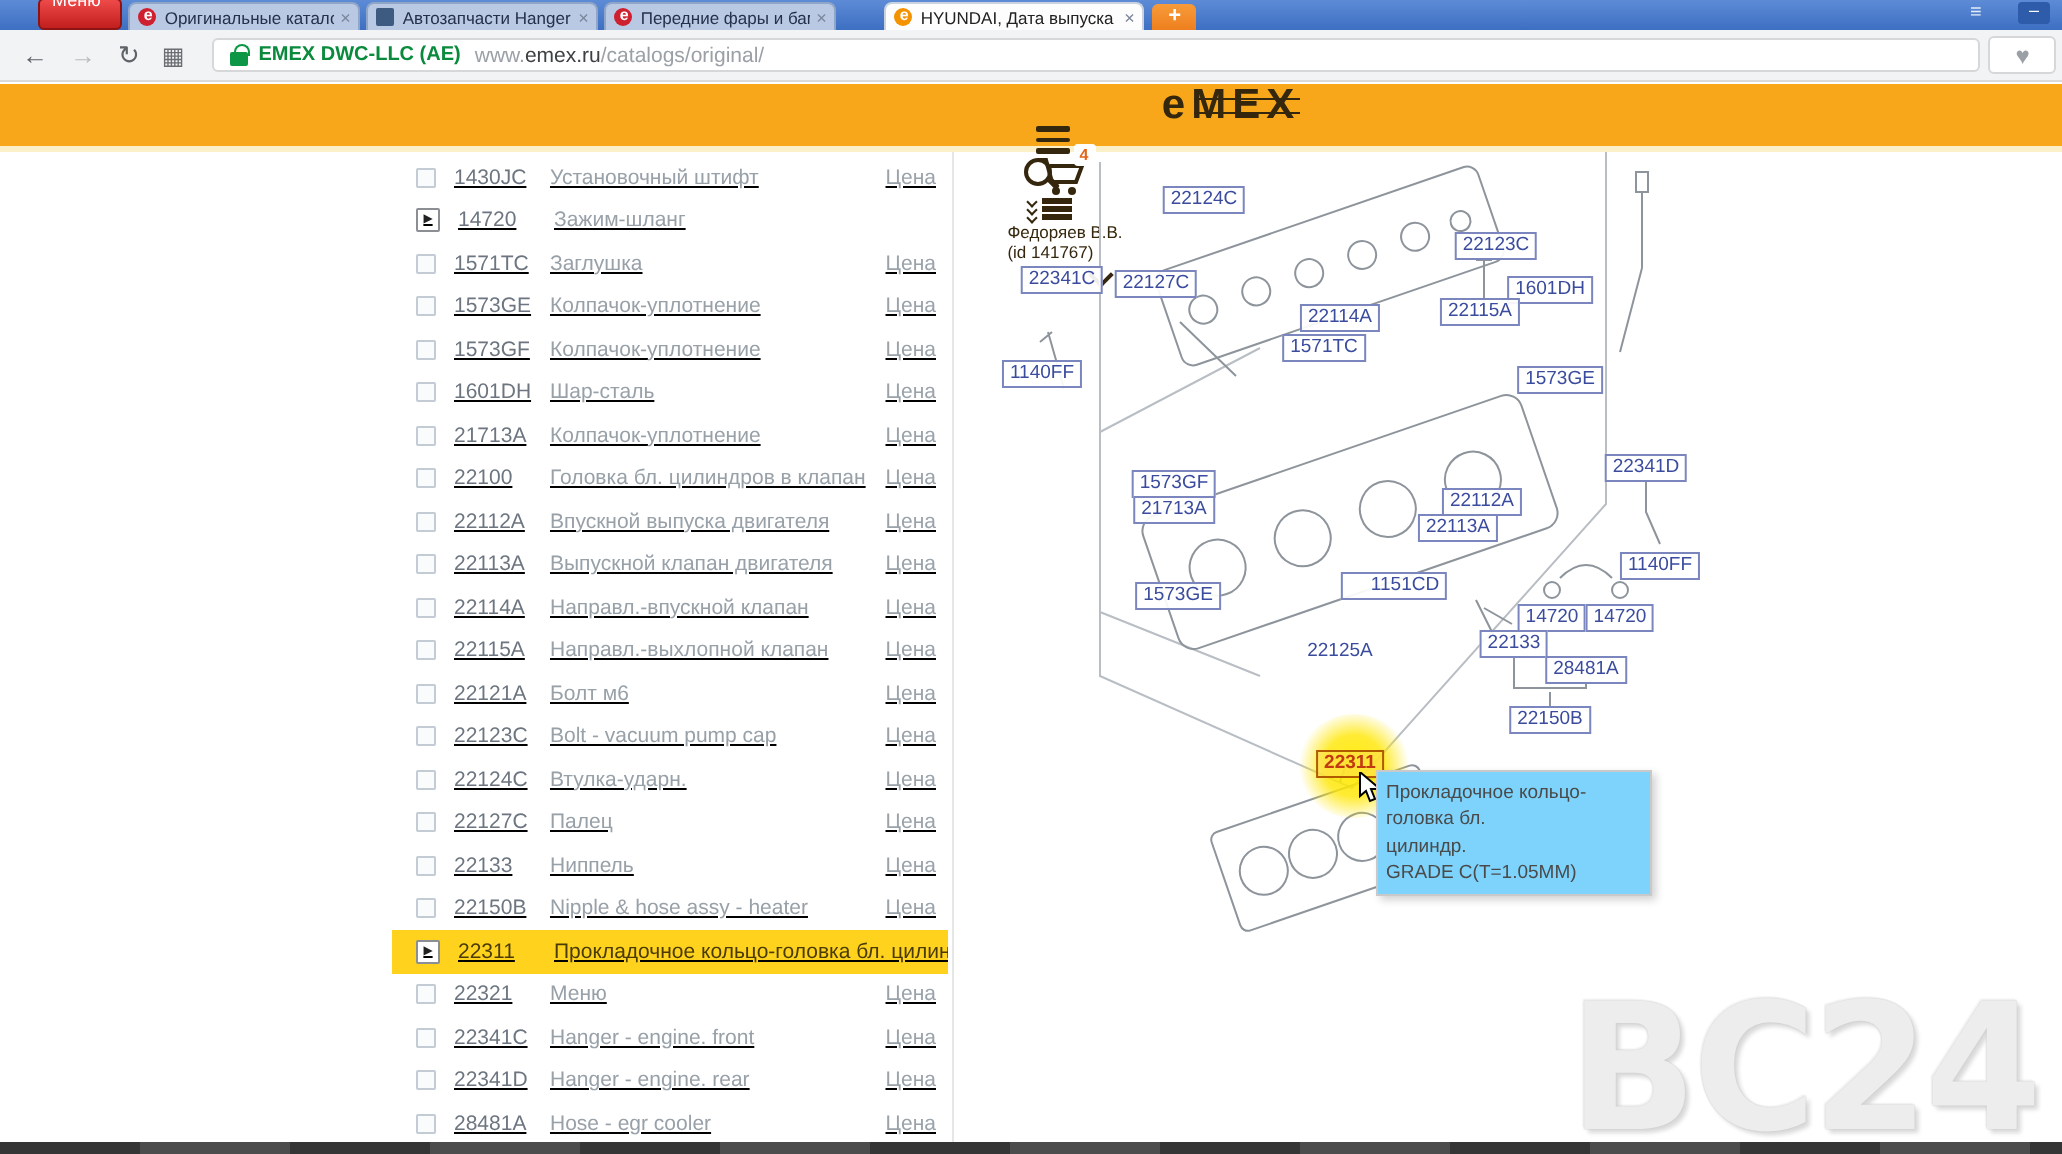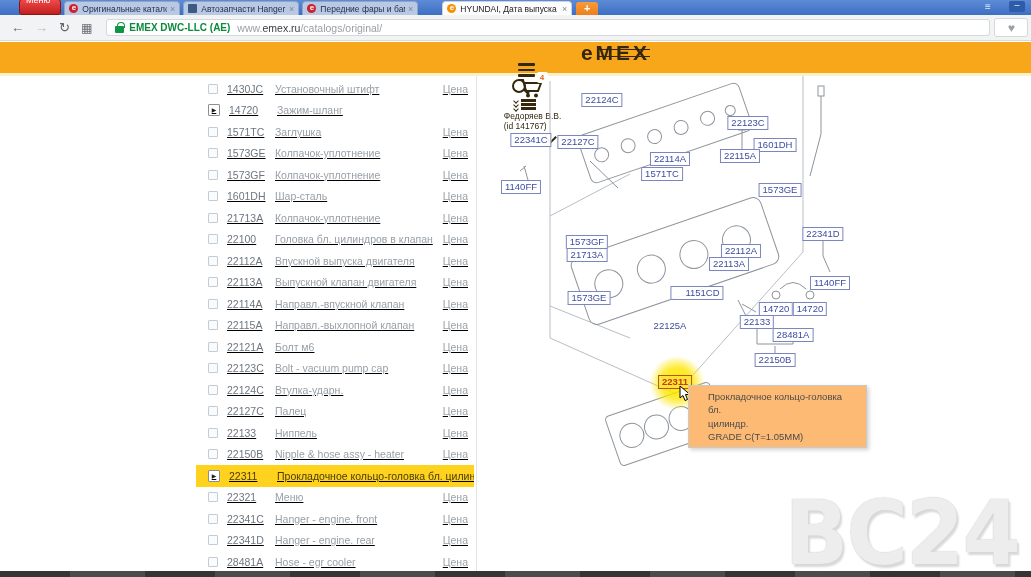--- a/index.html
+++ b/index.html
@@ -99,22 +99,22 @@
   
   #diagram { position:absolute; left:480px; top:76px; width:551px; height:495px; overflow:hidden; }
   #dsvg { position:absolute; left:0; top:0; }
   .dlabel { position:absolute; transform:translate(-50%,-50%); font-size:9.5px; color:#3b4c9e;
     background:rgba(255,255,255,.92); border:1px solid #7a86bd; padding:0 3px; line-height:12px;
     white-space:nowrap; }
   .dlabel.plain { border:none; background:transparent; }
   .dlabel.hot { color:#c23a10; font-weight:bold; border:1px solid #b25a00; background:rgba(255,223,80,.55); }
   .glow { position:absolute; width:56px; height:52px; transform:translate(-50%,-50%); border-radius:50%;
     background:radial-gradient(circle, rgba(255,235,0,.95) 0%, rgba(255,230,0,.8) 40%, rgba(255,230,0,0) 72%); }
-  #dtooltip { position:absolute; left:208px; top:309px; width:179px; background:#fdba74;
-    border:1px solid #c9c9c9; box-shadow:2px 2px 4px rgba(0,0,0,.18); padding:4px 19px;
+  #dtooltip { position:absolute; left:208px; top:309px; width:138px; background:#7dd3fc;
+    border:1px solid #c9c9c9; box-shadow:2px 2px 4px rgba(0,0,0,.18); padding:4px 4px;
     font-size:9.5px; color:#4a4a4a; line-height:1.4; }
 
   
   #watermark { position:absolute; right:12px; bottom:2px; font-size:84px; font-weight:bold;
     font-family:"DejaVu Sans","Liberation Sans",sans-serif; letter-spacing:-2px;
     color:#ececec; text-shadow:0 0 1px #bfbfbf, 2px 2px 2px #d6d6d6, -1px -1px 0 #f8f8f8;
     transform:scaleY(1.05); line-height:0.95; opacity:.92; }
   #bottombar { position:absolute; left:0; bottom:0; width:100%; height:6px; background:#3f3f3f;
     background-image:repeating-linear-gradient(90deg,#353535 0 70px,#4c4c4c 70px 145px); }
 </style>

